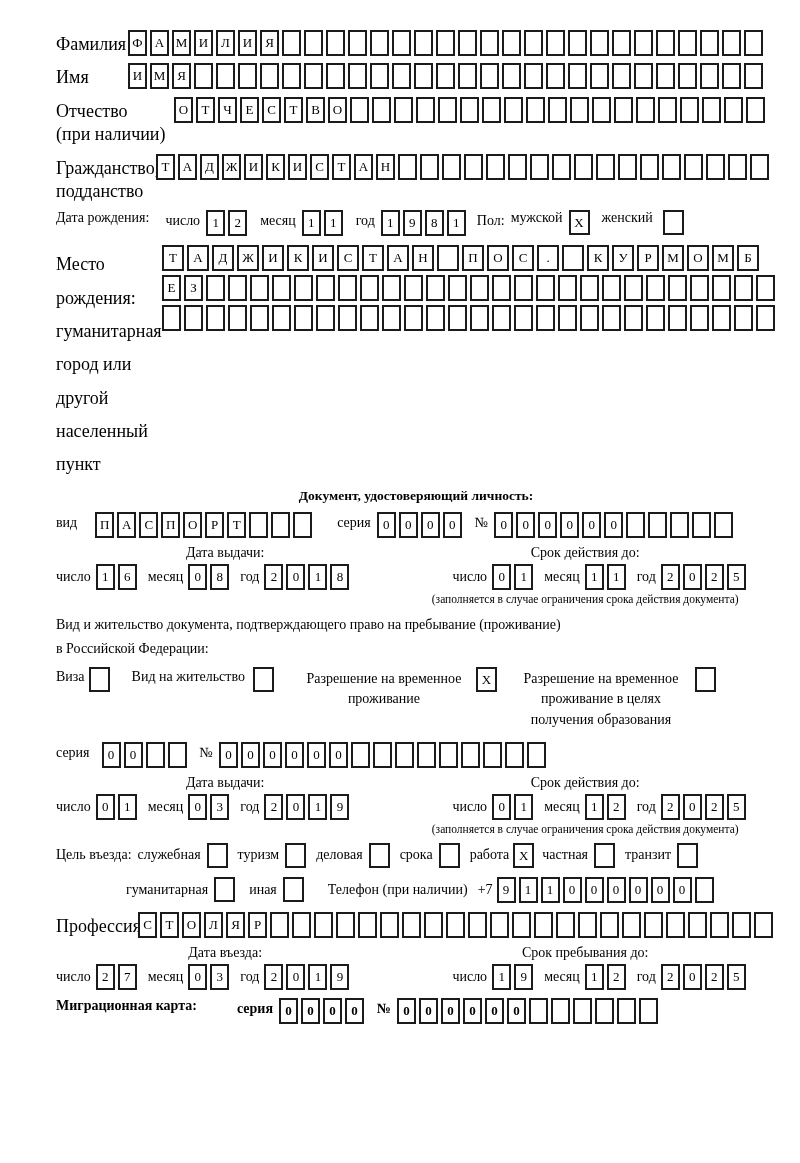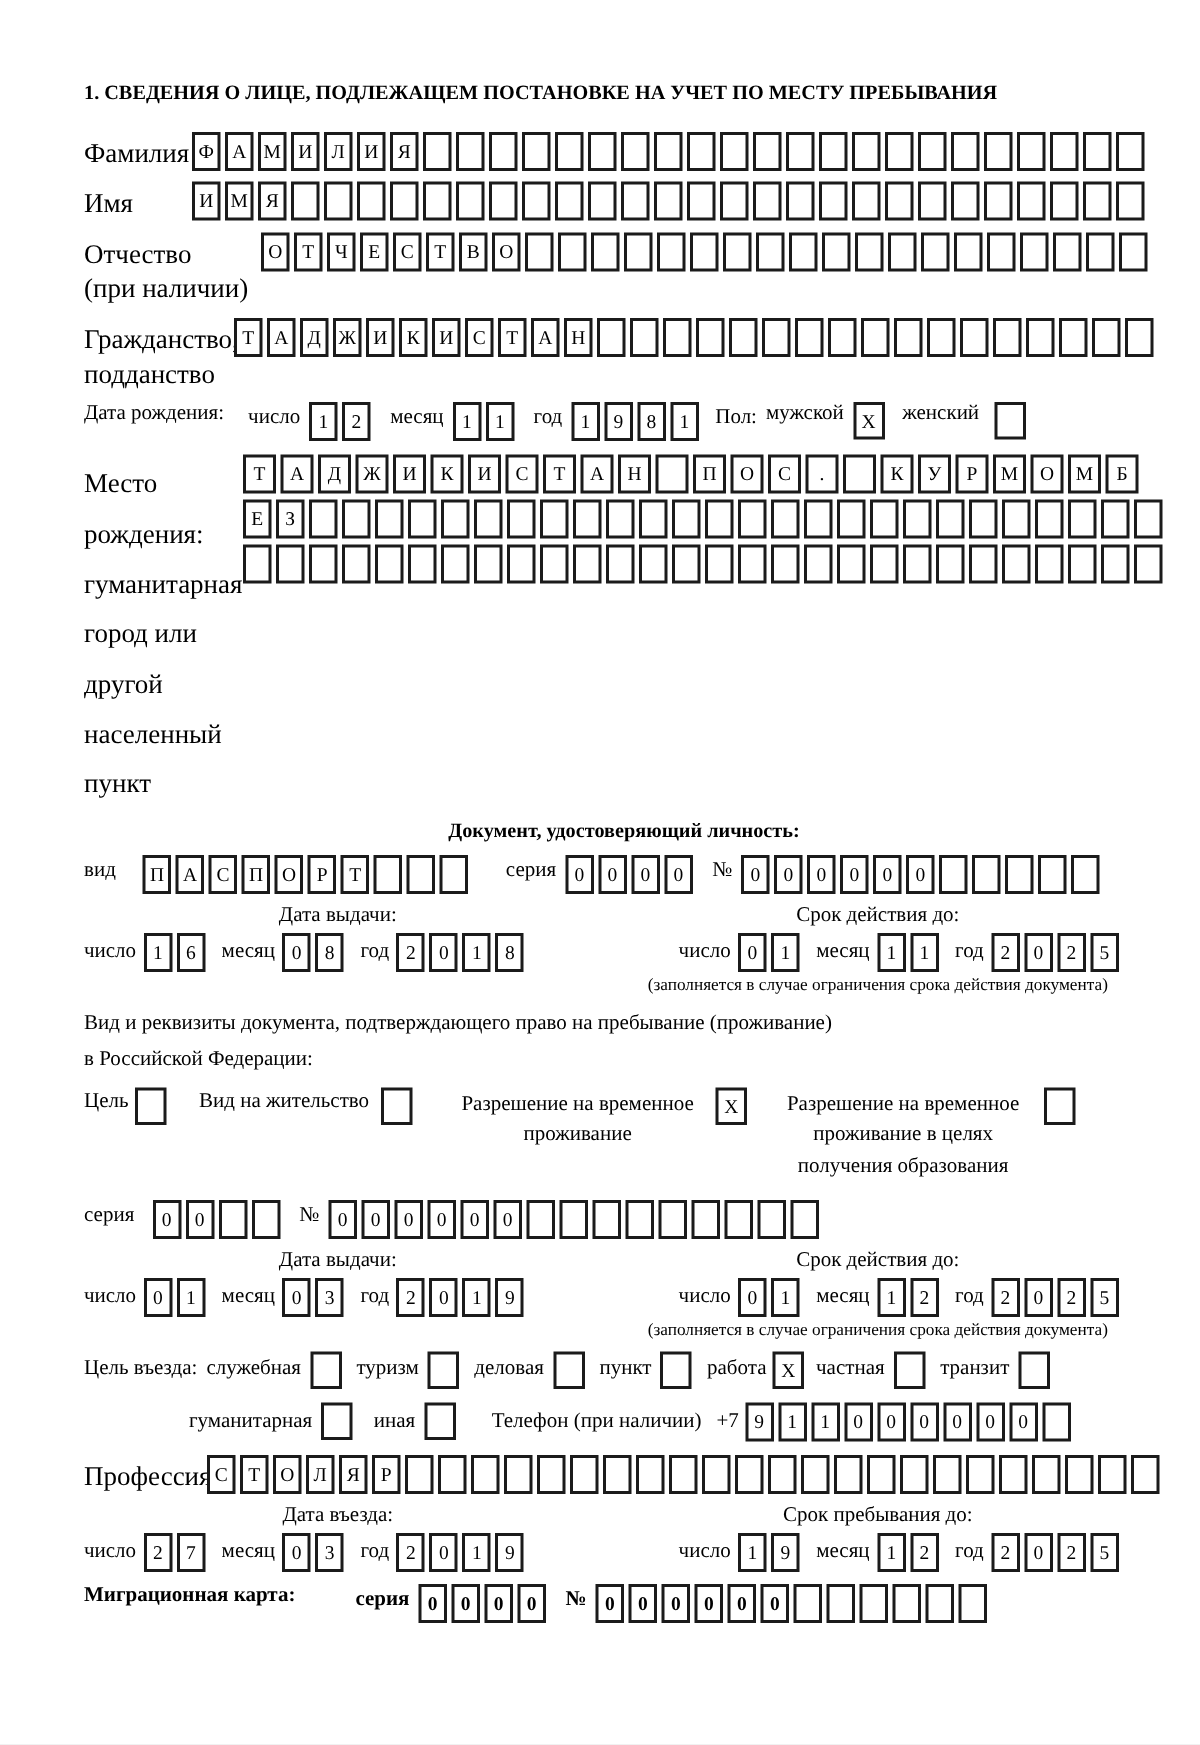--- a/index.html
+++ b/index.html
@@ -60,21 +60,20 @@
   .indent70{margin-left:70px;}
   .phonelbl{margin:0 10px 0 14px;}
 </style>
 </head>
 <body>
 
 <div class="page">
 
 
 
-  <div class="sect">1. СВЕДЕНИЯ О ЛИЦЕ, ПОДЛЕЖАЩЕМ ПОСТАНОВКЕ НА УЧЕТ ПО МЕСТУ ПРЕБЫВАНИЯ</div>
 
   <div class="row">
     <span class="lbl w72">Фамилия</span>
     <span class="cells">
         <span class="cell">Ф</span>
         <span class="cell">А</span>
         <span class="cell">М</span>
         <span class="cell">И</span>
         <span class="cell">Л</span>
         <span class="cell">И</span>
@@ -410,26 +409,26 @@
       <span class="cells">
           <span class="cell">2</span>
           <span class="cell">0</span>
           <span class="cell">2</span>
           <span class="cell">5</span>
         </span>
     </div>
     <div class="note">(заполняется в случае ограничения срока действия документа)</div>
   </div>
 
-  <div class="intro">Вид и реквизиты документа, подтверждающего право на пребывание (проживание)</div>
+  <div class="intro">Вид и жительство документа, подтверждающего право на пребывание (проживание)</div>
   <div class="intro">в Российской Федерации:</div>
 
   <div class="optrow">
     <div class="opt" style="margin-right:22px;">
-      <span class="txt">Цель</span>
+      <span class="txt">Виза</span>
       <span class="cb" style="margin-left:4px;"></span>
     </div>
     <div class="opt" style="margin-right:26px;">
       <span class="txt">Вид на жительство</span>
       <span class="cb"></span>
     </div>
     <div class="opt" style="margin-right:18px;">
       <span class="txt ctr" style="width:168px;">Разрешение на временное проживание</span>
       <span class="cb">X</span>
     </div>
@@ -512,21 +511,21 @@
   </div>
 
   <div class="prow">
     <span style="margin-right:6px;">Цель въезда:</span>
     <span>служебная</span>
     <span class="cb"></span>
     <span>туризм</span>
     <span class="cb"></span>
     <span>деловая</span>
     <span class="cb"></span>
-    <span>пункт</span>
+    <span>срока</span>
     <span class="cb"></span>
     <span>работа</span>
     <span class="cb" style="margin-right:8px;margin-left:4px;">X</span>
     <span>частная</span>
     <span class="cb"></span>
     <span>транзит</span>
     <span class="cb"></span>
   </div>
 
   <div class="prow indent70">

